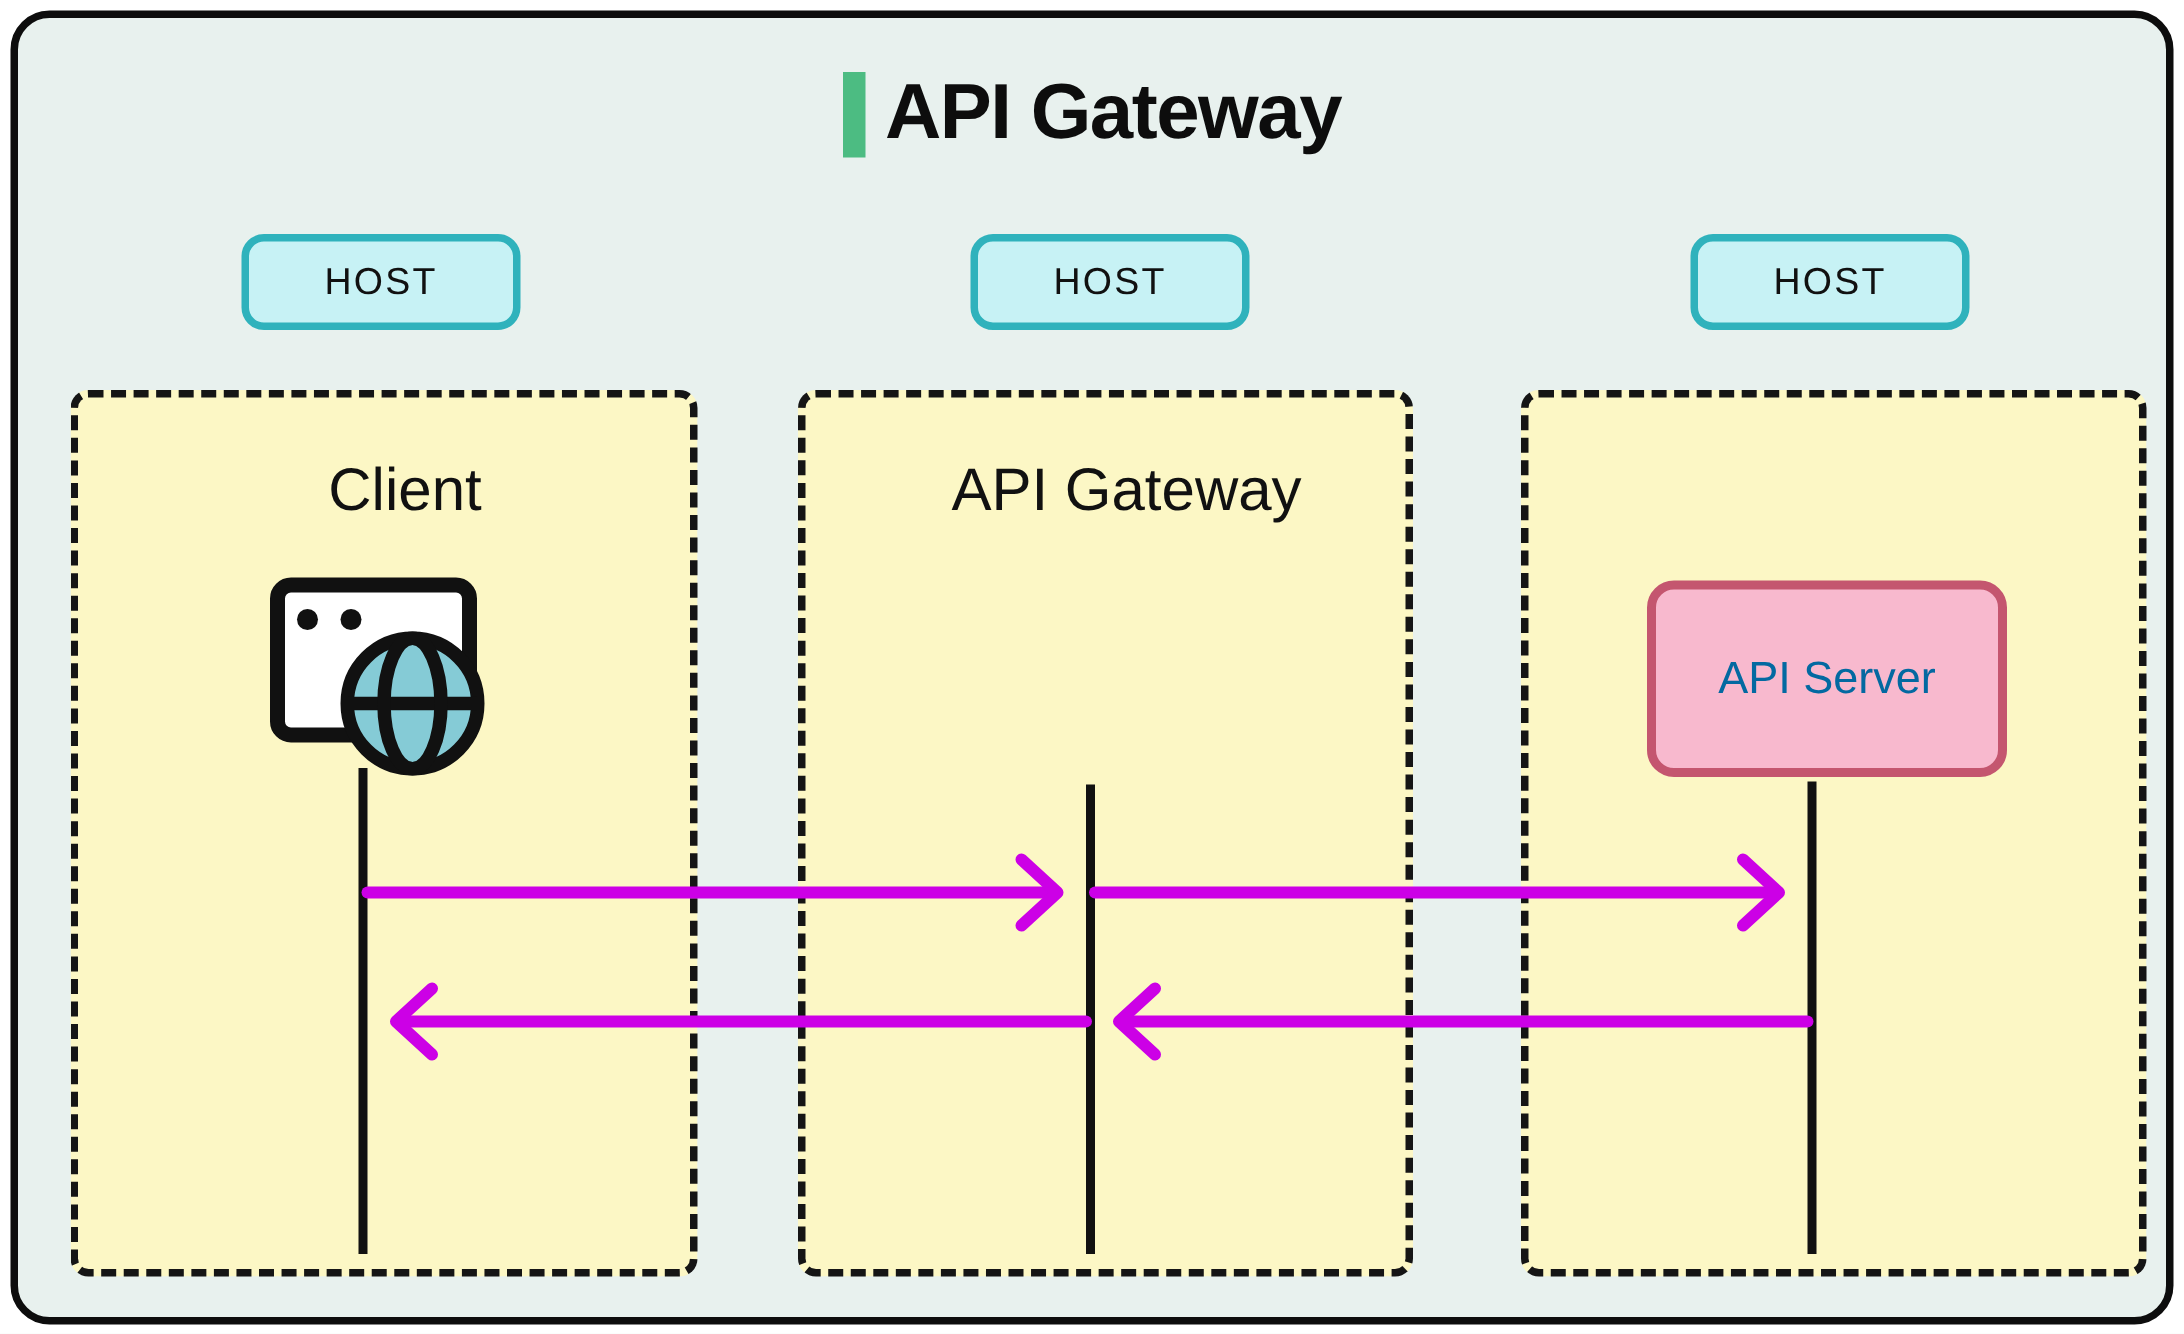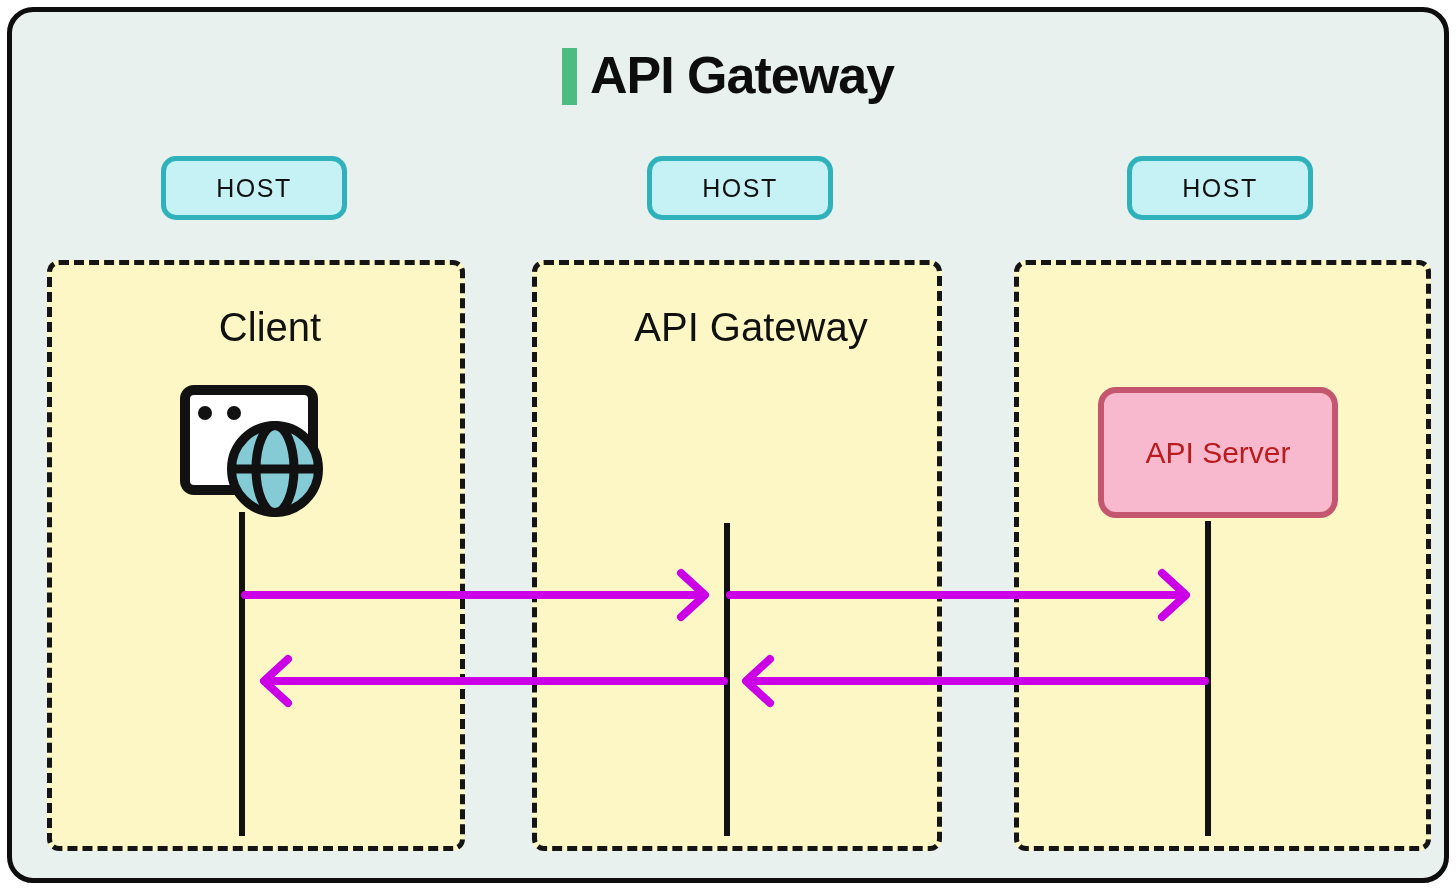--- a/index.html
+++ b/index.html
@@ -96,21 +96,21 @@
     left: 1086px; top: 375px;
     width: 240px; height: 131px;
     background: #f8b9ce;
     border: 6px solid #c4566f;
     border-radius: 18px;
     display: flex;
     align-items: center;
     justify-content: center;
     font-size: 30px;
     font-weight: 500;
-    color: #b91c1c;
+    color: #0369a1;
     z-index: 3;
   }
   .overlay {
     position: absolute;
     left: 0; top: 0;
     width: 1456px; height: 889px;
     z-index: 4;
     pointer-events: none;
   }
 </style>

